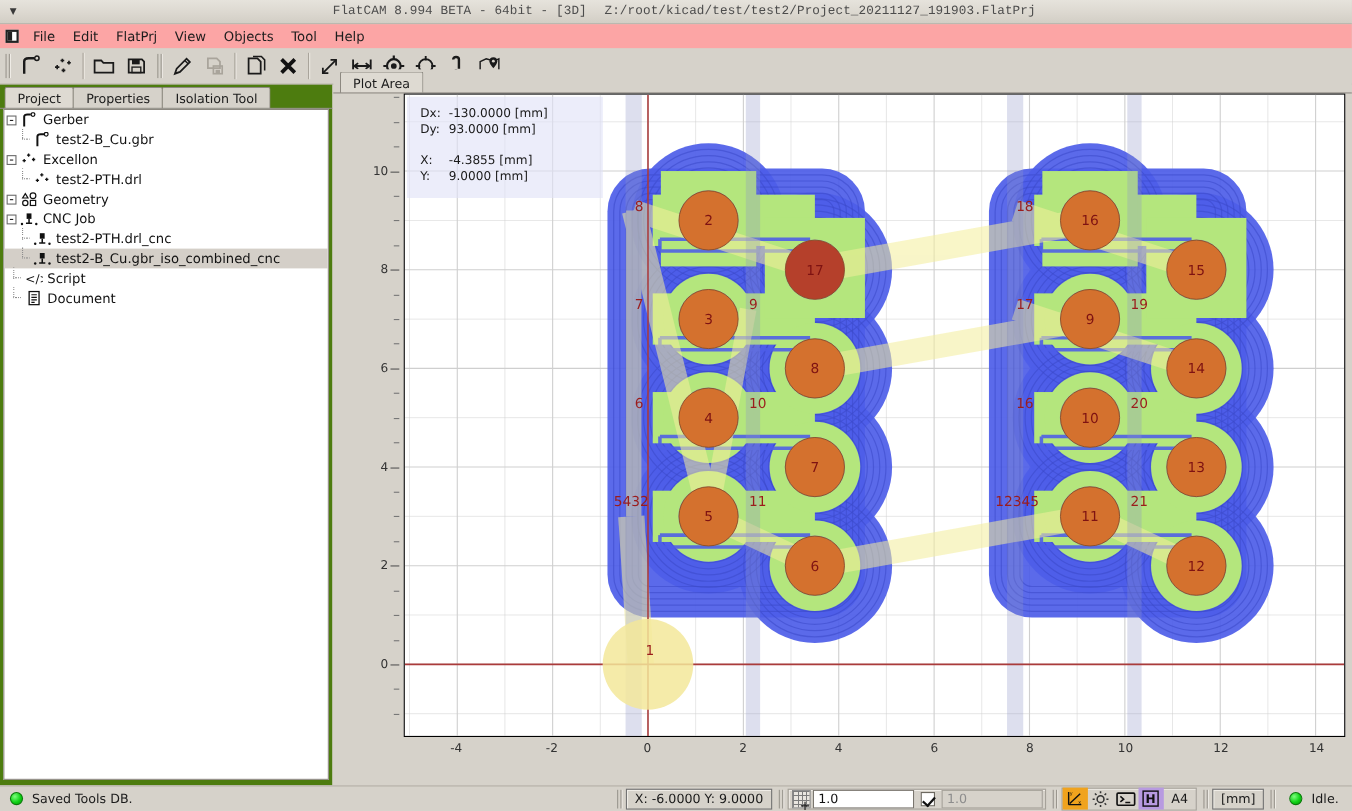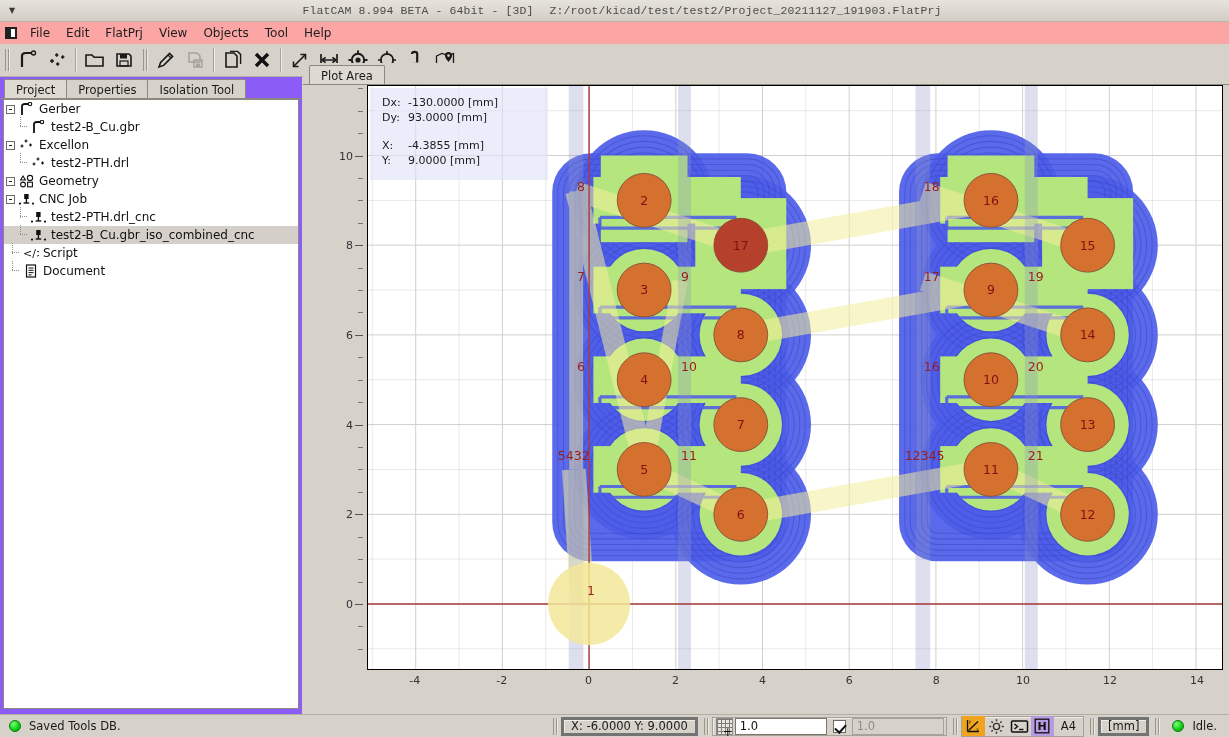--- a/index.html
+++ b/index.html
@@ -63,21 +63,21 @@
   .tgrip:after { left: 5px; box-shadow: 1px 0 0 #efece6; }
   .tsep { width: 1px; height: 24px; background: #a9a49b; margin: 0 4px;
           box-shadow: 1px 0 0 #efece6; }
   .tbtn {
     width: 29px; height: 27px; display:flex; align-items:center; justify-content:center;
     border: 1px solid transparent; border-radius: 2px;
   }
   .tbtn svg { display:block; }
 
   
-  .leftpanel { position: absolute; left: 0; top: 77px; width: 302px; height: 637px; background:#8b5cf6; }
+  .leftpanel { position: absolute; left: 0; top: 77px; width: 302px; height: 637px; background:#4d7c0f; }
   .tabrow { position: relative; height: 22px; padding-left: 4px; display:flex; align-items:flex-end; }
   .tab {
     font-size: 11.5px; color:#1b1b1b; padding: 3px 11px 3px 11px; height: 20px;
     background:#d6d2ca; border:1px solid #8d8981; border-bottom:none;
     border-radius: 2px 2px 0 0; margin-right:-1px; line-height:14px;
   }
   .tab.active { background:#dedad2; border-bottom: 1px solid #dedad2; }
   .tabline { position:absolute; left:0; right:0; bottom:0; height:1px; background:#8d8981; }
   .treebox {
     position:absolute; left:3px; top:22px; width:296px; height:610px;
@@ -150,21 +150,21 @@
     display:flex; align-items:center; font-size:11.5px; color:#1a1a1a;
   }
   .sled { width:12px; height:12px; border-radius:50%; margin:0 8px 0 9px;
           background: radial-gradient(circle at 35% 32%, #7dff7d 0%, #0fd216 55%, #089208 100%);
           border:1px solid #0a7a0a; }
   .sgrip { width:8px; height:19px; position:relative; margin-right:2px;}
   .sgrip:before, .sgrip:after{ content:""; position:absolute; top:1px; bottom:1px; width:1px; background:#9a968e;}
   .sgrip:before{ left:2px; } .sgrip:after{ left:5px; box-shadow:1px 0 0 #efece6;}
   .sbox {
     height:19px; display:flex; align-items:center; padding:0 7px;
-    border:3px solid #737373; background:#d6d2ca;
+    border:1px solid #737373; background:#d6d2ca;
     box-shadow: inset 1px 1px 0 #f0ede7;
   }
   .sfield {
     height:19px; display:flex; align-items:center;
     border:1px solid #a6a29a; background:#d6d2ca;
     box-shadow: inset 1px 1px 0 #f0ede7;
   }
   .sinput {
     height:17px; background:#fff; border:1px solid #7a766e; padding:0 4px;
     display:flex; align-items:center; font-size:11.5px; color:#111; width:92px;

